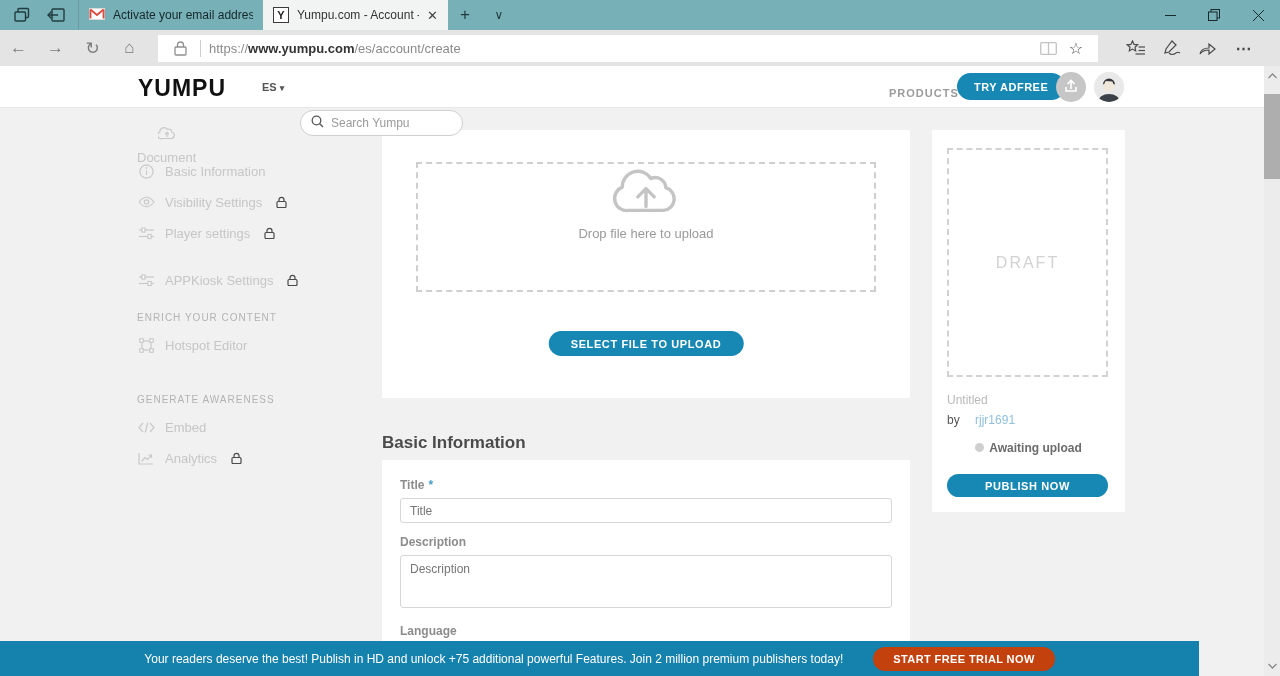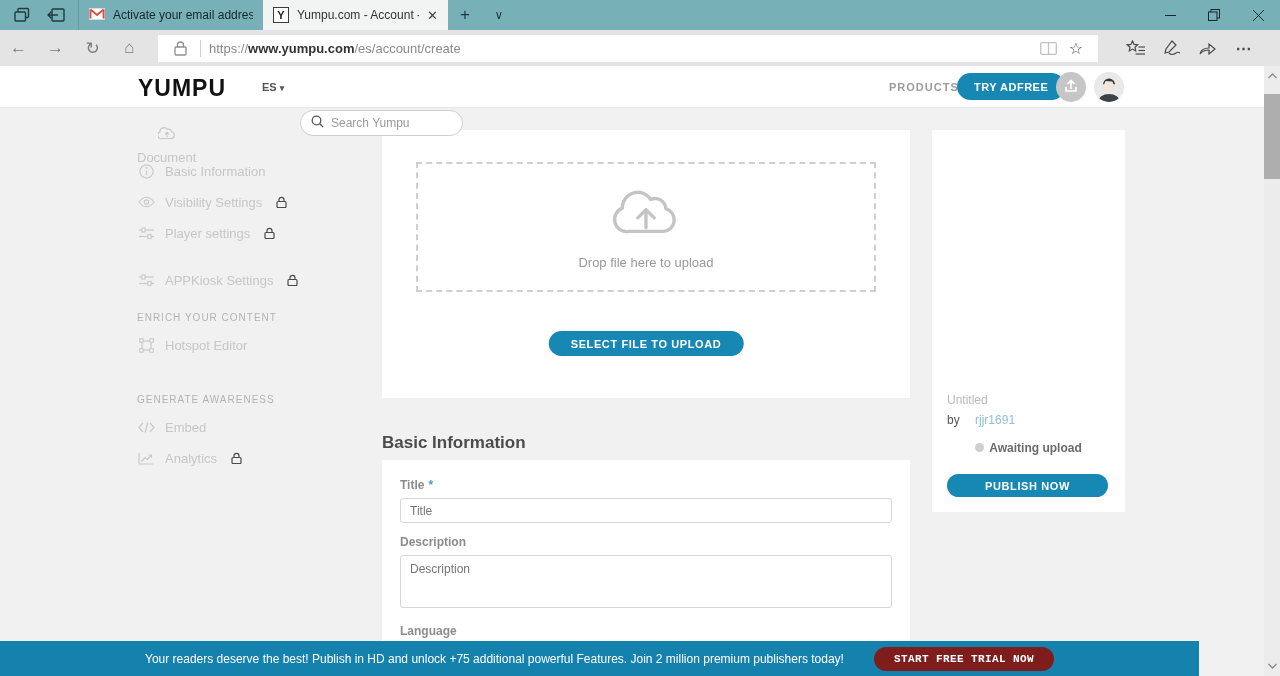--- a/index.html
+++ b/index.html
@@ -29,36 +29,36 @@
   .bar-right { display:flex; margin-left:20px; }
 
   
   .site-header { position:absolute; left:0; top:66px; width:1280px; height:42px; background:#fff; border-bottom:1px solid #e7e7e7; z-index:5; }
   .logo { position:absolute; left:138px; top:9px; font-size:23px; font-weight:800; letter-spacing:1px; color:#111; }
   .lang { position:absolute; left:262px; top:15px; font-size:11px; font-weight:700; color:#555; }
   .lang .caret { color:#555; font-size:9px; }
   .search-pill { position:absolute; left:300px; top:8px; width:163px; height:26px; border:1px solid #cfcfcf; border-radius:13px; display:flex; align-items:center; padding:0 10px; gap:7px; background:#fff;margin-top:36px; }
   .search-pill input { border:none; outline:none; width:110px; font-size:12px; color:#555; font-family:"Liberation Sans",sans-serif; background:transparent; }
   .search-pill input::placeholder { color:#9a9a9a; }
-  .products { position:absolute; left:889px; top:15px; font-size:11px; font-weight:700; letter-spacing:1px; color:#9b9b9b; }
+  .products { position:absolute; left:889px; top:21px; font-size:11px; font-weight:700; letter-spacing:1px; color:#9b9b9b; }
   .btn-adfree { position:absolute; left:957px; top:7px; height:27px; padding:0 17px; background:#1787b4; color:#fff; border:none; border-radius:14px; font-size:11px; font-weight:700; letter-spacing:.5px; font-family:"Liberation Sans",sans-serif; }
   .circle-btn { position:absolute; top:6px; width:30px; height:30px; border-radius:50%; display:flex; align-items:center; justify-content:center; }
   .upload-circle { left:1056px; background:#c6c6c6; }
   .avatar-circle { left:1094px; background:#e9e9e9; overflow:hidden; }
 
   
   .side-item { position:absolute; left:137px; height:28px; display:flex; align-items:center; gap:10px; font-size:13px; color:#c6c6c6; }
   .side-item .licon { width:18px; display:flex; justify-content:center; color:#c9c9c9; }
   .side-head { position:absolute; left:137px; font-size:10px; font-weight:400; letter-spacing:1px; color:#b3b3b3; }
   .lock { margin-left:4px; display:flex; }
 
   
   .card { position:absolute; background:#fff; }
   .upload-card { left:382px; top:130px; width:528px; height:268px; }
-  .dropzone { position:absolute; left:34px; top:32px; right:34px; height:130px; border:2px dashed #cfcfcf; display:flex; flex-direction:column; align-items:center; justify-content:center; gap:8px; }
+  .dropzone { position:absolute; left:34px; top:32px; right:34px; height:130px; border:2px dashed #cfcfcf; display:flex; flex-direction:column; align-items:center; }
   .drop-text { font-size:13px; color:#9a9a9a; }
   .btn-select { position:absolute; left:50%; transform:translateX(-50%); top:201px; height:25px; padding:0 22px; background:#1787b4; color:#fff; border:none; border-radius:13px; font-size:11px; font-weight:700; letter-spacing:.6px; font-family:"Liberation Sans",sans-serif; }
 
   .section-heading { position:absolute; left:382px; top:433px; font-size:17px; font-weight:700; color:#4b4b4b; }
   .form-card { left:382px; top:460px; width:528px; height:194px; padding:18px; }
   .f-label { font-size:12px; font-weight:700; color:#8c8c8c; }
   .req { color:#4a9cc8; margin-left:4px; }
   .f-input, .f-area { width:100%; border:1px solid #d6d6d6; border-radius:3px; font-size:12px; color:#555; padding:6px 9px; font-family:"Liberation Sans",sans-serif; outline:none; background:#fff; }
   .f-input { height:25px; margin:6px 0 12px; }
   .f-area { height:53px; margin:6px 0 12px; resize:none; }
@@ -70,21 +70,21 @@
   .p-title { position:absolute; left:15px; top:263px; font-size:12px; color:#b9b9b9; }
   .p-by { position:absolute; left:15px; top:283px; font-size:12px; color:#555; }
   .p-author { color:#8fc1dd;margin-left:12px; }
   .p-status { position:absolute; left:0; top:311px; width:100%; text-align:center; font-size:12px; font-weight:700; color:#6b6b6b; }
   .p-status .dot { display:inline-block; width:9px; height:9px; border-radius:50%; background:#cfcfcf; margin-right:5px; }
   .btn-publish { position:absolute; left:15px; top:344px; width:161px; height:23px; background:#1787b4; color:#fff; border:none; border-radius:12px; font-size:11px; font-weight:700; letter-spacing:.6px; font-family:"Liberation Sans",sans-serif; }
 
   
   .banner { position:absolute; left:0; bottom:0; width:1199px; height:35px; background:#1581ad; display:flex; align-items:center; justify-content:center; gap:30px; z-index:10; }
   .banner-text { font-size:12px; color:#fff; }
-  .btn-trial { height:24px; padding:0 20px; background:#7f1d1d; color:#fff; border:none; border-radius:12px; font-size:11px; font-weight:700; letter-spacing:.4px; font-family:Liberation Mono, monospace; }
+  .btn-trial { height:24px; padding:0 20px; background:#c2410c; color:#fff; border:none; border-radius:12px; font-size:11px; font-weight:700; letter-spacing:.4px; font-family:Liberation Sans, sans-serif; }
 
   
   .scrollbar { position:absolute; right:0; top:66px; width:16px; height:610px; background:#ececec; z-index:11; }
   .sb-arrow { position:absolute; left:0; width:16px; height:16px; display:flex; align-items:center; justify-content:center; color:#8a8a8a; }
   .sb-thumb { position:absolute; left:0; top:28px; width:16px; height:85px; background:#aeaeae; }
 </style>
 </head>
 <body>
 
 <div class="tabbar">
@@ -344,20 +344,23 @@
 <div class="card form-card">
   <div class="f-label"><span>Title</span><span class="req">*</span></div>
   <input class="f-input" type="text" placeholder="Title" style="">
   <div class="f-label">Description</div>
   <textarea class="f-area" placeholder="Description" style=""></textarea>
   <div class="f-label">Language</div>
   <div class="f-select"></div>
 </div>
 
 <div class="card preview-card">
+  <div class="draft-box">
+    <span class="draft-label">DRAFT</span>
+  </div>
   <div class="p-title">Untitled</div>
   <div class="p-by"><span>by</span> <span class="p-author">rjjr1691</span></div>
   <div class="p-status"><span class="dot"></span><span>Awaiting upload</span></div>
   <button class="btn-publish">PUBLISH NOW</button>
 </div>
 
 <div class="banner">
   <span class="banner-text">Your readers deserve the best! Publish in HD and unlock +75 additional powerful Features. Join 2 million premium publishers today!</span>
   <button class="btn-trial">START FREE TRIAL NOW</button>
 </div>

